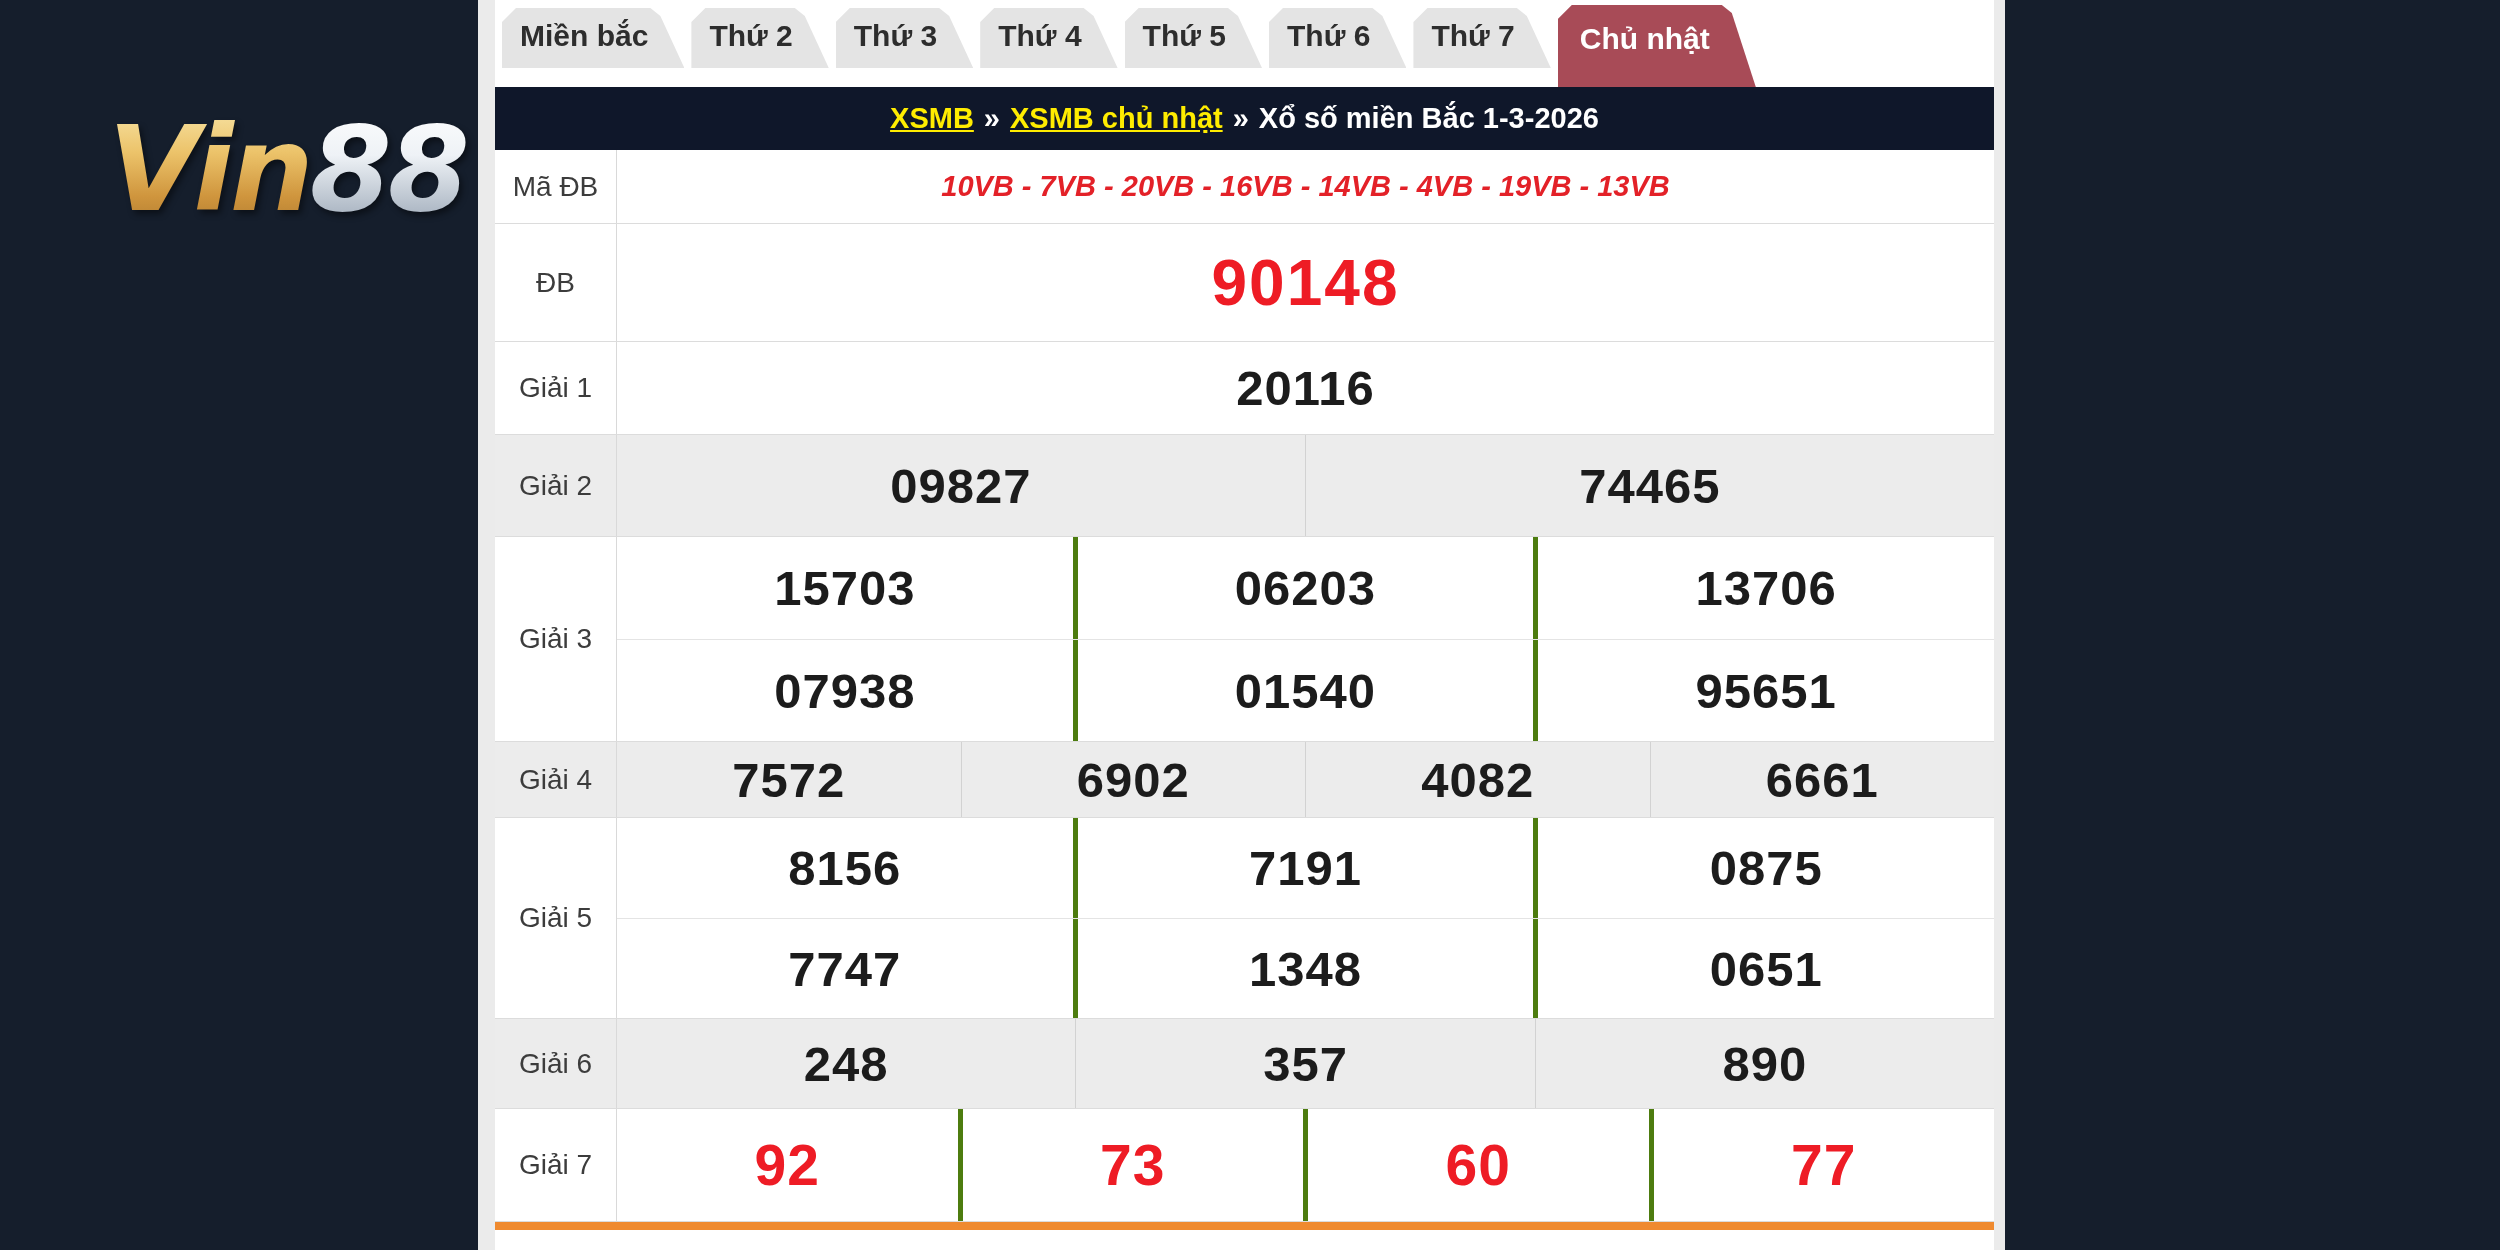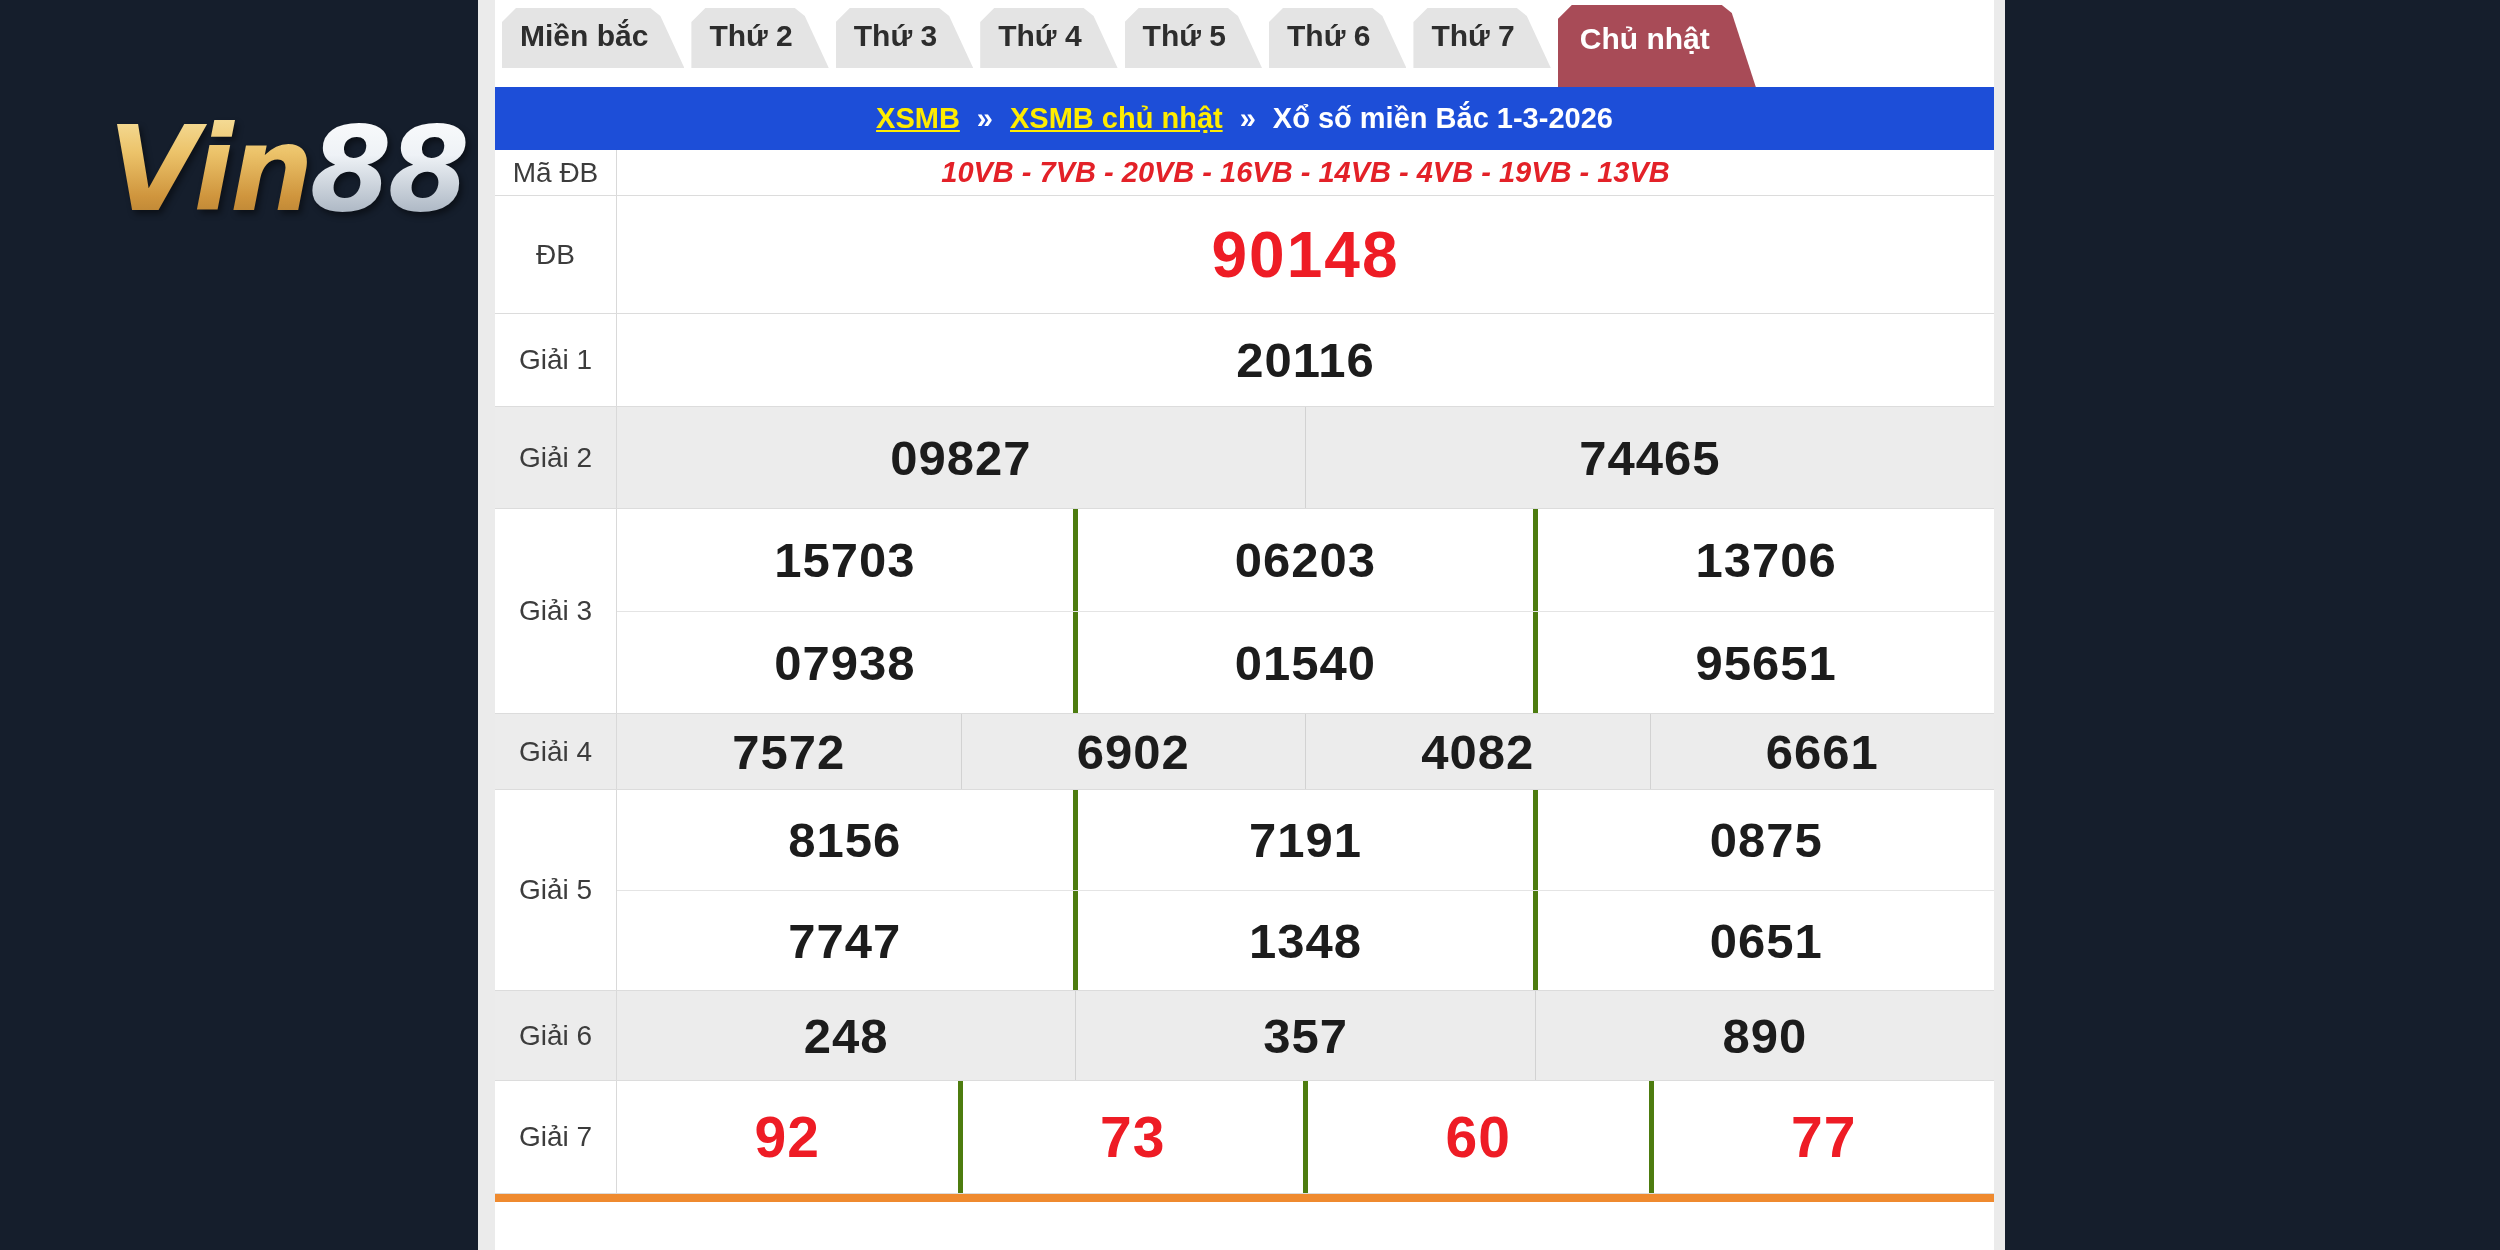--- a/index.html
+++ b/index.html
@@ -52,23 +52,23 @@
     cursor:pointer; white-space:nowrap;
   }
   .tab.active {
     background:#a84b57; color:#ffffff;
     margin-top:5px; height:82px;
     padding:0 46px 14px 22px;
   }
 
   
   .crumbbar {
-    height:63px; background:#1d4ed8;
+    height:63px; background:#0f172a;
     display:flex; align-items:center; justify-content:center;
-    gap:17px; font-size:29px; font-weight:bold; color:#ffffff;
+    gap:10px; font-size:29px; font-weight:bold; color:#ffffff;
     white-space:nowrap;
   }
   .crumb-link { color:#ffec00; text-decoration:underline; cursor:pointer; }
 
   
   .prow { display:flex; background:#ffffff; border-bottom:1px solid #dcdcdc; }
   .plabel {
     width:122px; flex:0 0 122px;
     border-right:1px solid #d9d9d9;
     display:flex; align-items:center; justify-content:center;
@@ -77,21 +77,21 @@
   .plines { flex:1; display:flex; flex-direction:column; }
   .pline { display:flex;justify-content:flex-end; }
   .pline + .pline { border-top:1px solid #e4e4e4; }
   .pcell {
     flex:1; display:flex; align-items:center; justify-content:center;
     font-weight:bold; font-size:49px; color:#1c1c1c;
     letter-spacing:1px;
   }
   .pcell + .pcell { border-left:5px solid #4d7c0f; }
 
-  .row-ma { height:46px; }
+  .row-ma { height:74px; }
   .row-ma .pvalue-ma {
     flex:1; display:flex; align-items:center; justify-content:center;
     font-size:29px; font-weight:bold; font-style:italic; color:#e32128;
   }
 
   .r0 .pline { height:117px; }
   .r1 .pline { height:92px;  }
   .r2 .pline { height:101px; }
   .r3 .pline { height:102px; }
   .r4 .pline { height:75px; }

